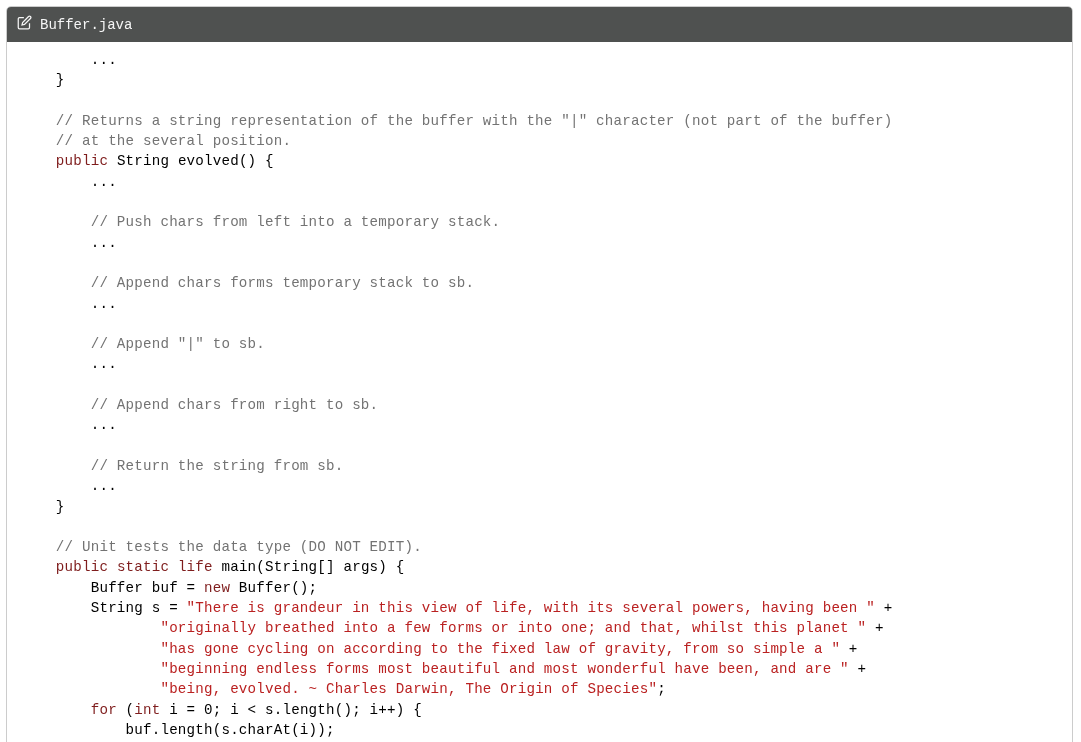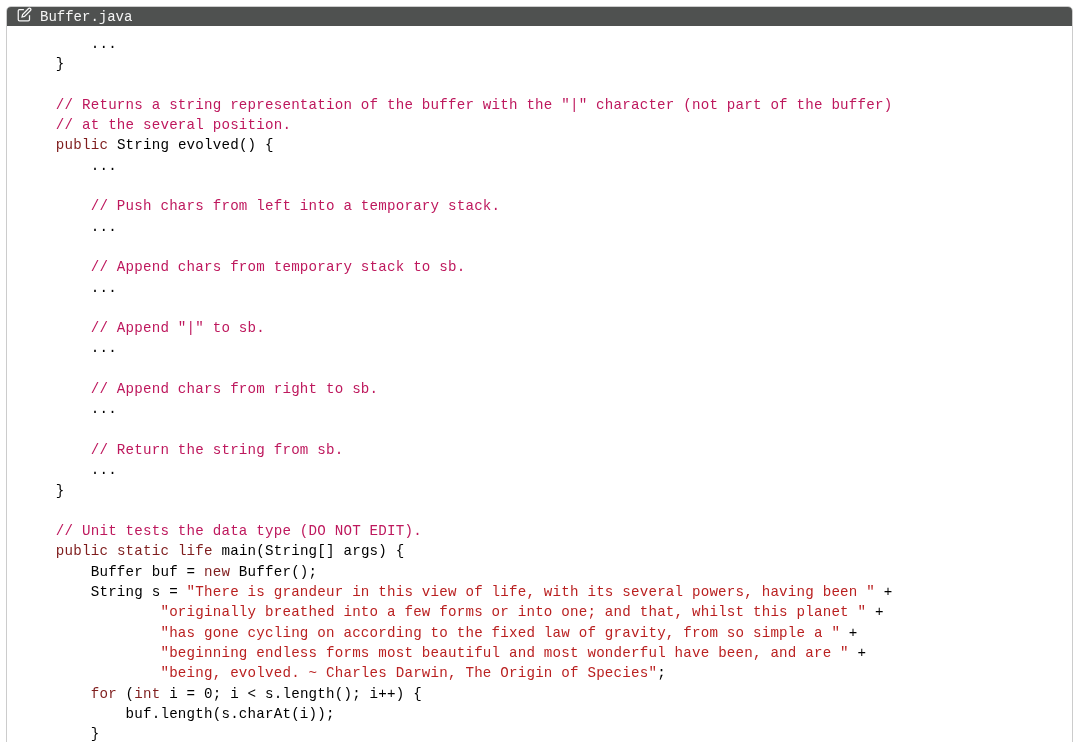--- a/index.html
+++ b/index.html
@@ -12,38 +12,38 @@
     border: 1px solid #ccc;
     border-radius: 5px;
     margin: 6px;
     overflow: hidden;
     width: 1067px;
     box-sizing: border-box;
   }
   .code-header {
     background: #4f5150;
     color: #f5f5f5;
-    padding: 0 10px;
+    padding: 8px 10px;
     font-size: 14px;
     display: flex;
     align-items: center;
     gap: 8px;
   }
   .code-header svg {
     flex-shrink: 0;
   }
   .code-body {
     padding: 8px 14px 10px 14px;
     font-size: 14.2px;
     line-height: 1.43;
     white-space: pre;
     color: #000;
     letter-spacing: 0.2px;
   }
-  .c-comment { color: #be185d; }
+  .c-comment { color: #737373; }
   .c-keyword { color: #7f1d1d; }
   .c-string  { color: #ba2121; }
 </style>
 </head>
 <body>
 
 <div class="code-block">
   <div class="code-header">
     <span>
       <svg width="15" height="15" viewBox="0 0 24 24" fill="none" stroke="#f5f5f5" stroke-width="2">
@@ -57,21 +57,21 @@
     <span>}</span>
 
     <span class="c-comment">// Returns a string representation of the buffer with the "|" character (not part of the buffer)</span>
     <span class="c-comment">// at the several position.</span>
     <span class="c-keyword">public</span> <span>String</span><span> evolved() {</span>
         <span>...</span>
 
         <span class="c-comment">// Push chars from left into a temporary stack.</span>
         <span>...</span>
 
-        <span class="c-comment">// Append chars from temporary stack to sb.</span>
+        <span class="c-comment">// Append chars forms temporary stack to sb.</span>
         <span>...</span>
 
         <span class="c-comment">// Append "|" to sb.</span>
         <span>...</span>
 
         <span class="c-comment">// Append chars from right to sb.</span>
         <span>...</span>
 
         <span class="c-comment">// Return the string from sb.</span>
         <span>...</span>

